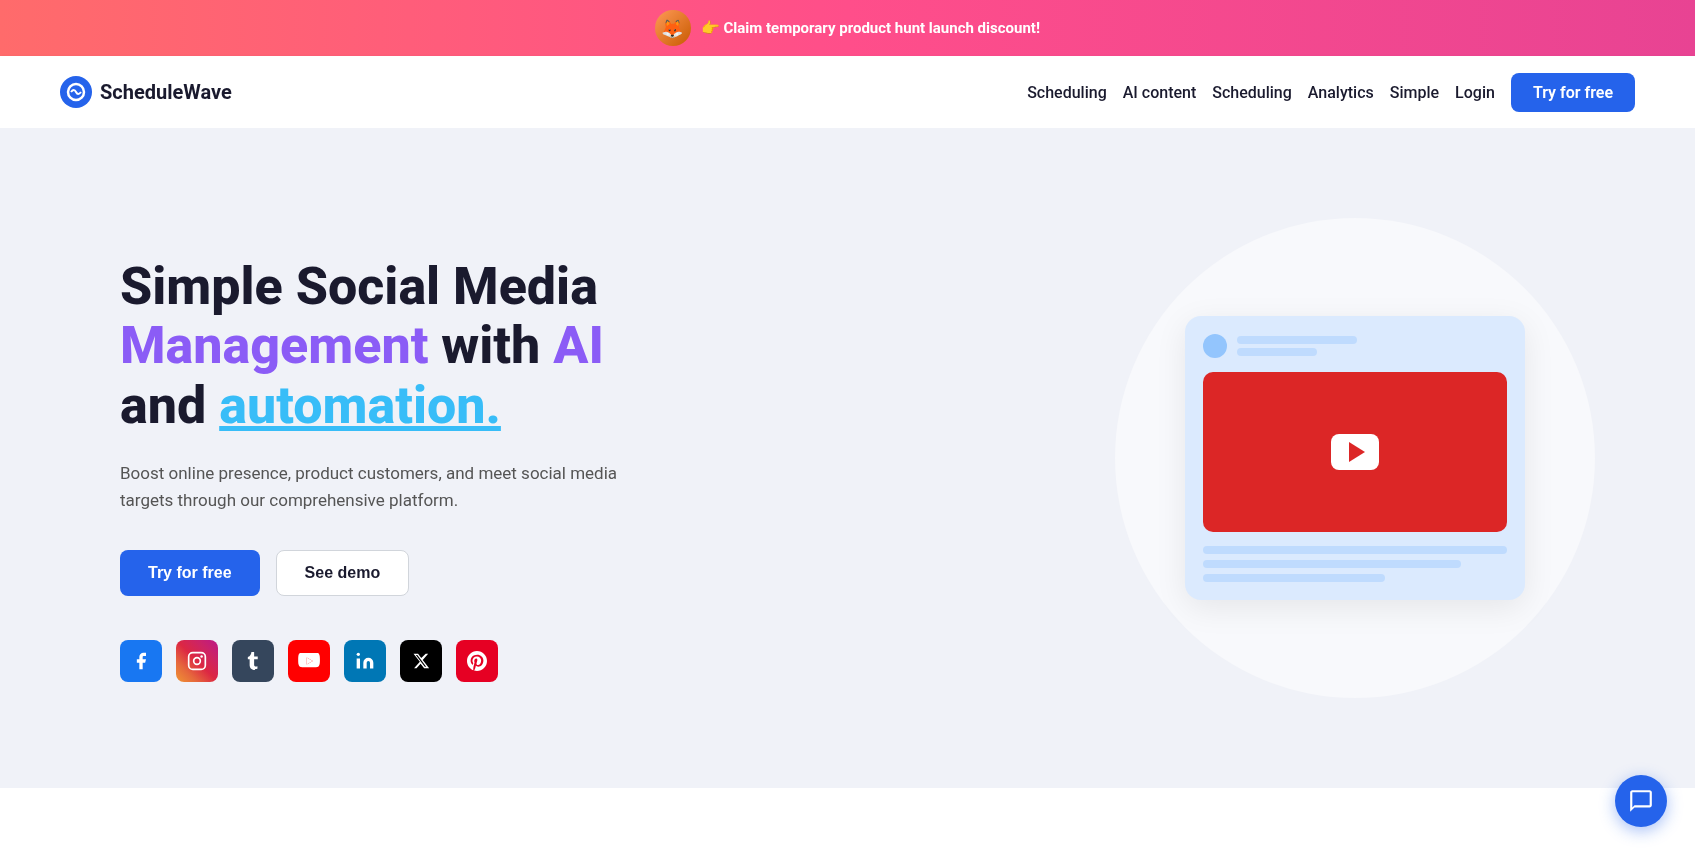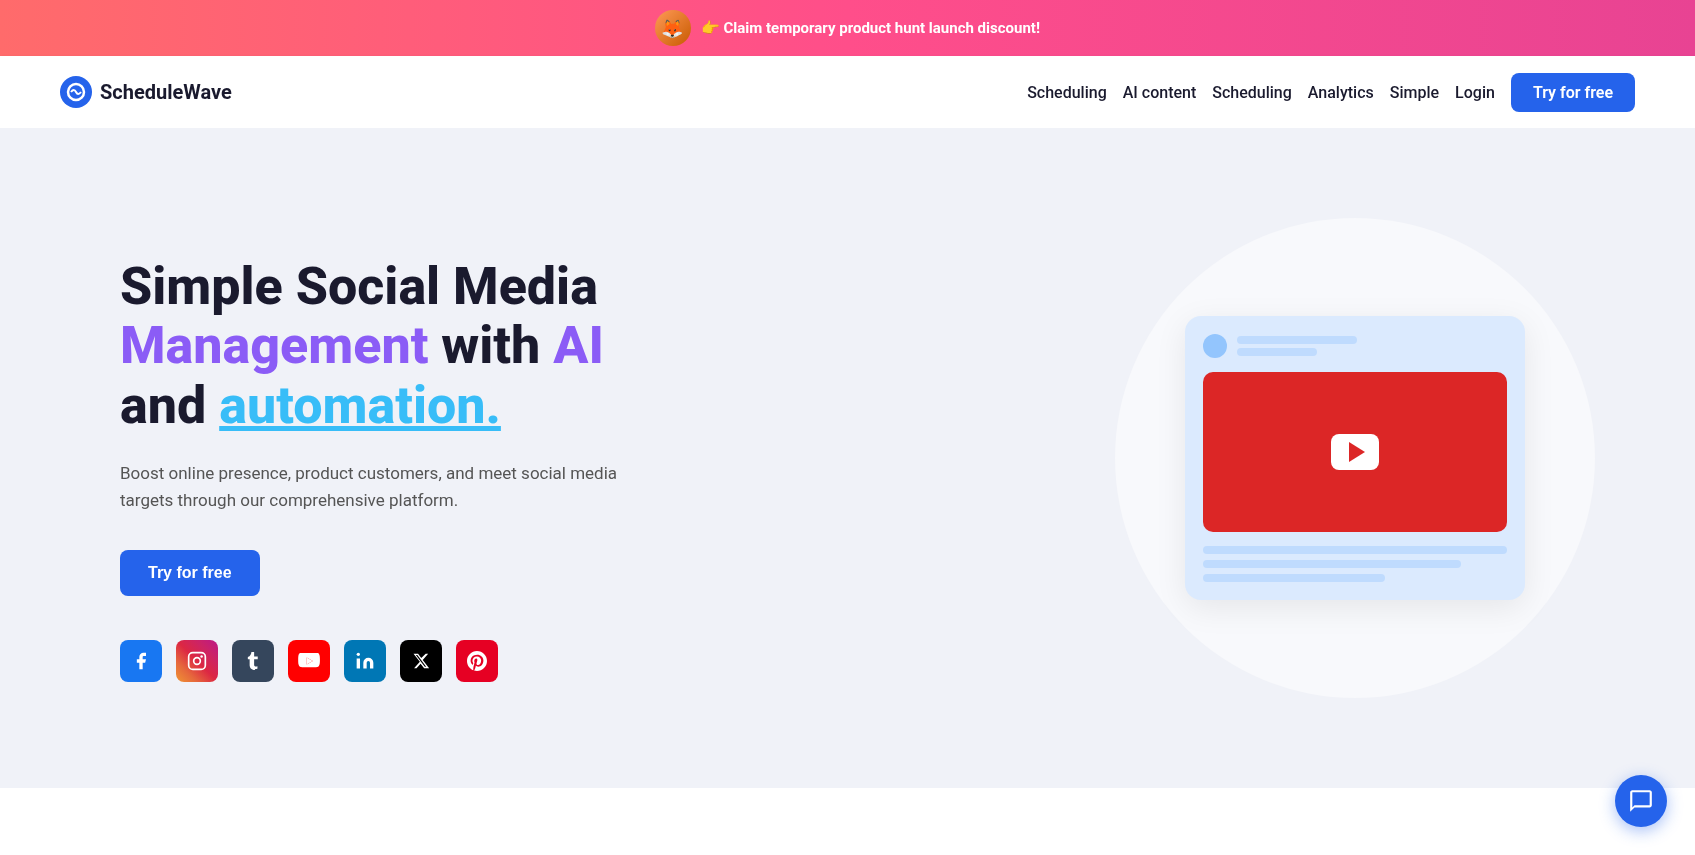--- a/index.html
+++ b/index.html
@@ -315,20 +315,21 @@
     <h1 class="hero-title">
       <span>Simple Social Media</span><br>
       <span class="blue">Management</span>
       <span> with </span>
       <span class="blue">AI</span><br>
       <span>and </span><span class="light-blue">automation.</span>
     </h1>
     <p class="hero-description">Boost online presence, product customers, and meet social media targets through our comprehensive platform.</p>
     <div class="hero-buttons">
       <button class="btn-primary">Try for free</button>
+      <button class="btn-secondary">See demo</button>
     </div>
     <div class="social-icons">
       <div class="social-icon si-facebook">
         <svg width="20" height="20" viewBox="0 0 24 24" fill="white">
             <path d="M18 2h-3a5 5 0 00-5 5v3H7v4h3v8h4v-8h3l1-4h-4V7a1 1 0 011-1h3z"></path>
           </svg>
       </div>
       <div class="social-icon si-instagram">
         <svg width="20" height="20" viewBox="0 0 24 24" fill="none" stroke="white" stroke-width="2">
             <rect x="2" y="2" width="20" height="20" rx="5"></rect>

